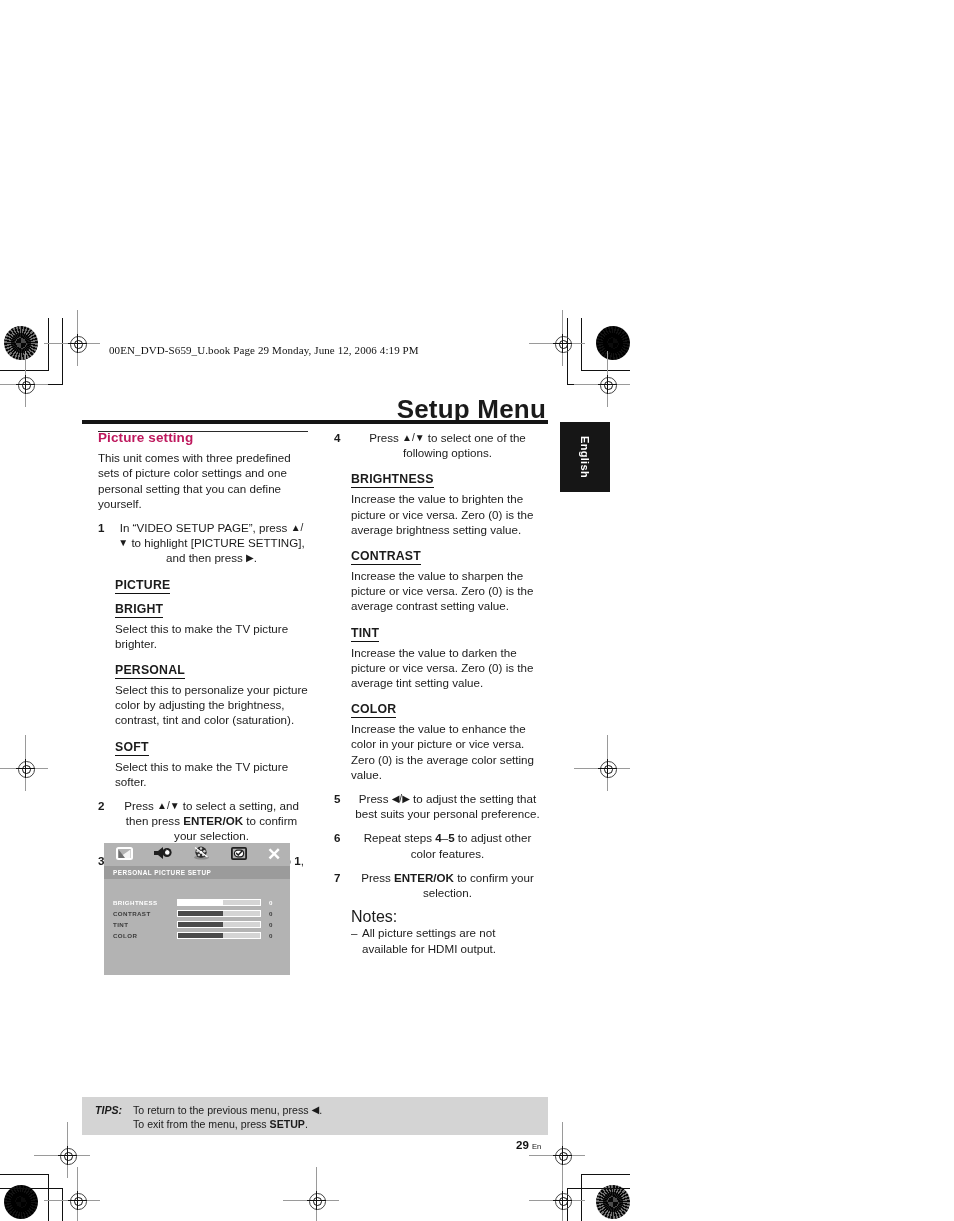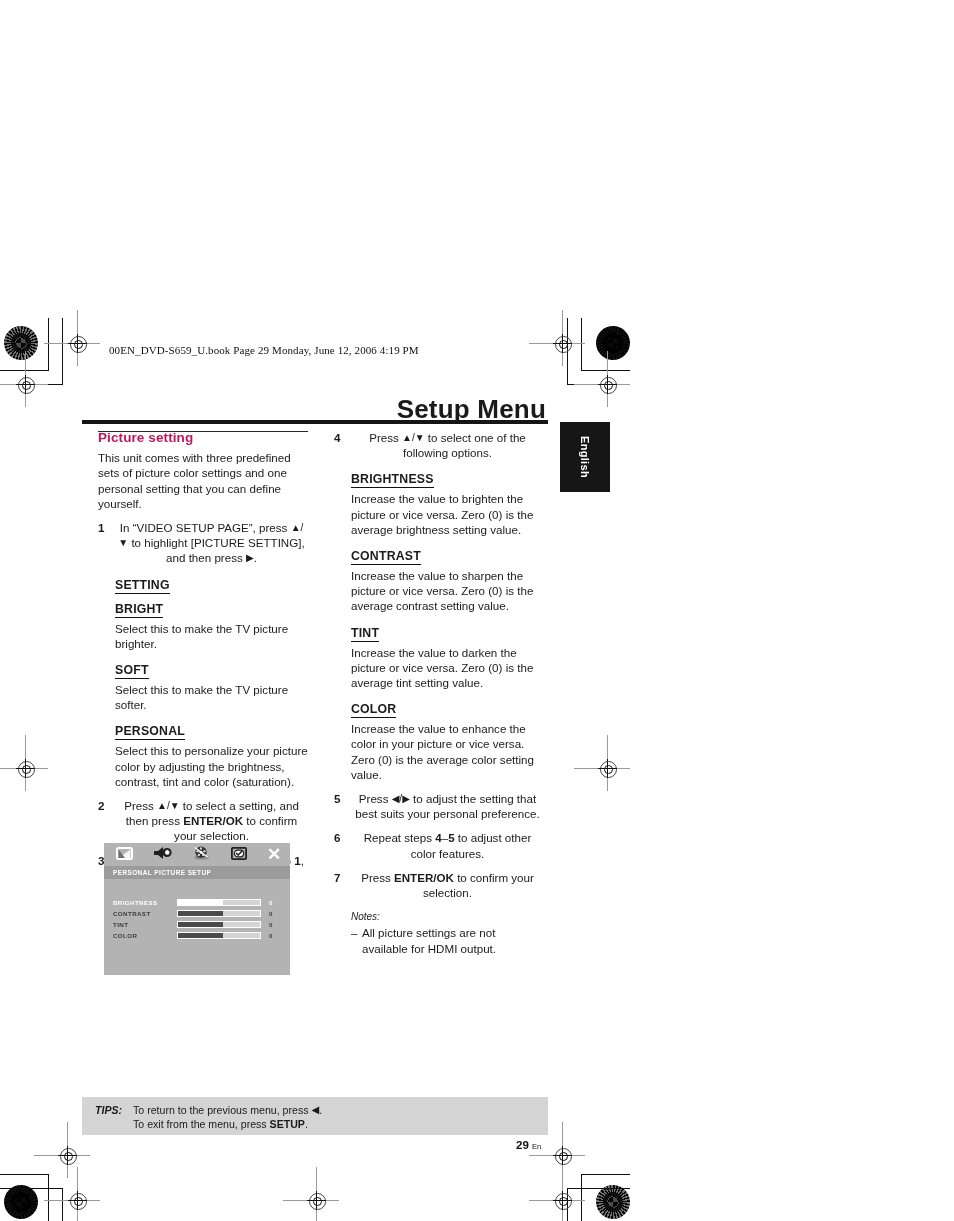--- a/index.html
+++ b/index.html
@@ -81,21 +81,21 @@
   .subhead{
     display:inline-block;font-weight:bold;font-size:12.3px;line-height:16px;
     border-bottom:1.6px solid #111;margin:2px 0 3px 0;padding-bottom:0px;letter-spacing:.2px;
   }
   .subwrap{margin:0 0 2px 0;}
 
   .arrow-line{display:flex;margin-top:1px;}
   .arrow-line .ar{width:12px;flex:0 0 12px;}
   .indent{margin-left:17px;}
 
-  .notes-label{font-style:italic;font-size:10px;margin:8px 0 1px 0;}
+  .notes-label{font-size:16px;margin:8px 0 1px 0;}
   .note-item{display:flex;}
   .note-item .dash{width:11px;flex:0 0 11px;}
 
   b.k{font-weight:bold;}
   .tri{font-size:10px;line-height:1;vertical-align:1px;letter-spacing:0;}
 
   
   .osd{
     position:absolute;left:104px;top:843px;width:186px;height:132px;
     background:#b3b3b3;
@@ -274,36 +274,36 @@
     <div class="sec-head">Picture setting</div>
 
     <p class="body">This unit comes with three predefined sets of picture color settings and one personal setting that you can define yourself.</p>
 
     <div class="step">
       <div class="num">1</div>
       <div class="txt"><span>In “VIDEO SETUP PAGE”, press </span><span class="tri">▲/▼</span><span> to highlight [PICTURE SETTING], and then press </span><span class="tri">▶</span><span>.</span></div>
     </div>
 
     <div class="subwrap indent">
-      <span class="subhead">SETTING</span>
+      <span class="subhead">PICTURE</span>
     </div>
 
     <div class="subwrap indent">
       <span class="subhead">BRIGHT</span>
       <p class="body">Select this to make the TV picture brighter.</p>
     </div>
 
     <div class="subwrap indent">
+      <span class="subhead">PERSONAL</span>
+      <p class="body">Select this to personalize your picture color by adjusting the brightness, contrast, tint and color (saturation).</p>
+    </div>
+
+    <div class="subwrap indent">
       <span class="subhead">SOFT</span>
       <p class="body">Select this to make the TV picture softer.</p>
-    </div>
-
-    <div class="subwrap indent">
-      <span class="subhead">PERSONAL</span>
-      <p class="body">Select this to personalize your picture color by adjusting the brightness, contrast, tint and color (saturation).</p>
     </div>
 
     <div class="step">
       <div class="num">2</div>
       <div class="txt"><span>Press </span><span class="tri">▲/▼</span><span> to select a setting, and then press </span><b class="k">ENTER/OK</b><span> to confirm your selection.</span></div>
     </div>
 
     <div class="step">
       <div class="num">3</div>
       <div class="txt">

